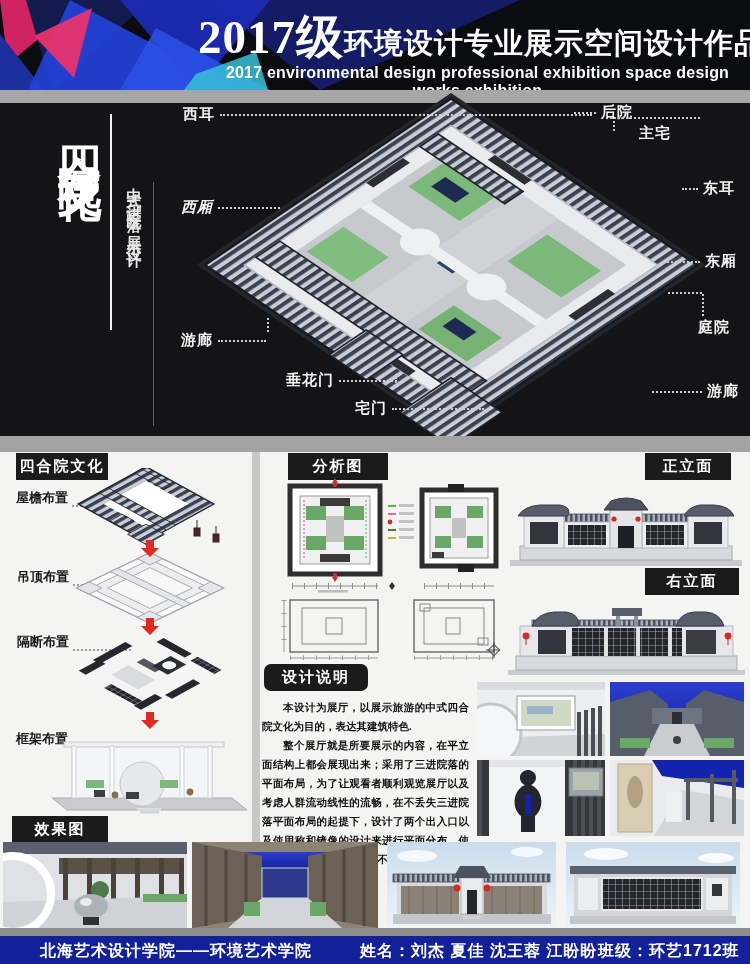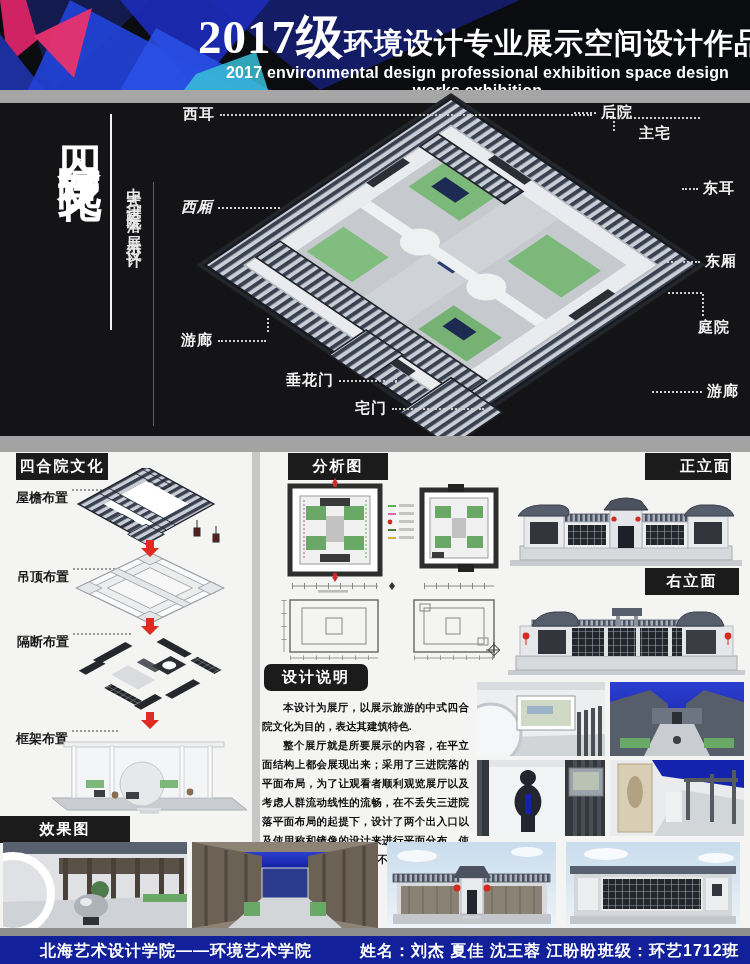--- a/index.html
+++ b/index.html
@@ -27,21 +27,21 @@
   .ml .txt{font-family:"Liberation Serif",serif;font-weight:bold;font-size:15px;color:#f2f2f2;
            white-space:nowrap;letter-spacing:1px;}
   .ml .lead{border-top:2px dotted #cdcdcd;height:0;}
   .mlv{position:absolute;width:0;border-left:2px dotted #cdcdcd;z-index:5;}
   
   .gband{left:0;top:436px;width:750px;height:16px;background:#a3a3a3;}
   .gutter{left:252px;top:452px;width:8px;height:390px;background:#c7c7c6;}
   .gband2{left:0;top:928px;width:750px;height:8px;background:#8e8e8e;}
   .secbox{position:absolute;background:#1b1b1b;color:#fff;font-weight:bold;font-size:15px;
           letter-spacing:2px;padding:4px 0;text-align:center;font-family:"Liberation Sans",sans-serif;}
-  .cl{position:absolute;display:flex;align-items:flex-start;gap:4px;}
+  .cl{position:absolute;display:flex;align-items:flex-end;gap:4px;}
   .cl .txt{font-family:"Liberation Serif",serif;font-weight:bold;font-size:13px;color:#171717;white-space:nowrap;}
   .cl .lead{border-top:2px dotted #9a9a9a;height:0;}
   .rarrow{position:absolute;z-index:4;}
   
   .notes{left:262px;top:698px;width:207px;color:#0e0e0e;font-family:"Liberation Serif",serif;
          font-weight:600;font-size:10.5px;line-height:19px;text-align:justify;}
   .notes p{margin:0 0 0 0;text-indent:2em;}
   
   .footer{left:0;top:936px;width:750px;height:28px;background:#12209a;color:#fff;
           font-weight:bold;font-size:16px;}
@@ -181,24 +181,24 @@
   <div class="ml" style="left:652px;top:382px;">
     <span class="lead" style="width:50px;"></span>
       <span class="txt">游廊</span>
     </div>
 
   <div class="abs gband"></div>
   <div class="abs gutter"></div>
 
   <div class="secbox" style="left:16px;top:453px;width:92px;">四合院文化</div>
   <div class="secbox" style="left:288px;top:453px;width:100px;">分析图</div>
-  <div class="secbox" style="left:645px;top:453px;width:86px;text-align:right;">正立面</div>
+  <div class="secbox" style="left:645px;top:453px;width:86px;">正立面</div>
   <div class="secbox" style="left:645px;top:568px;width:94px;">右立面</div>
   <div class="secbox" style="left:264px;top:664px;width:104px;border-radius:7px;">设计说明</div>
-  <div class="secbox" style="left:0px;top:816px;width:130px;">效果图</div>
+  <div class="secbox" style="left:12px;top:816px;width:96px;">效果图</div>
 
   <div class="cl" style="left:16px;top:489px;">
     <span class="txt">屋檐布置</span>
       <span class="lead" style="width:62px;"></span>
     </div>
   <svg class="abs" style="left:46px;top:468px;" width="200" height="78" viewBox="0 0 200 78">
     <g transform="translate(100,36) scale(1,0.55) rotate(45)">
       <rect x="-48" y="-48" width="96" height="96" fill="url(#roofS)" stroke="#23262c" stroke-width="2"></rect>
       <rect x="-30" y="-30" width="60" height="60" fill="#fff"></rect>
       <rect x="-48" y="6" width="96" height="13" fill="url(#roofS)" stroke="#23262c"></rect>

